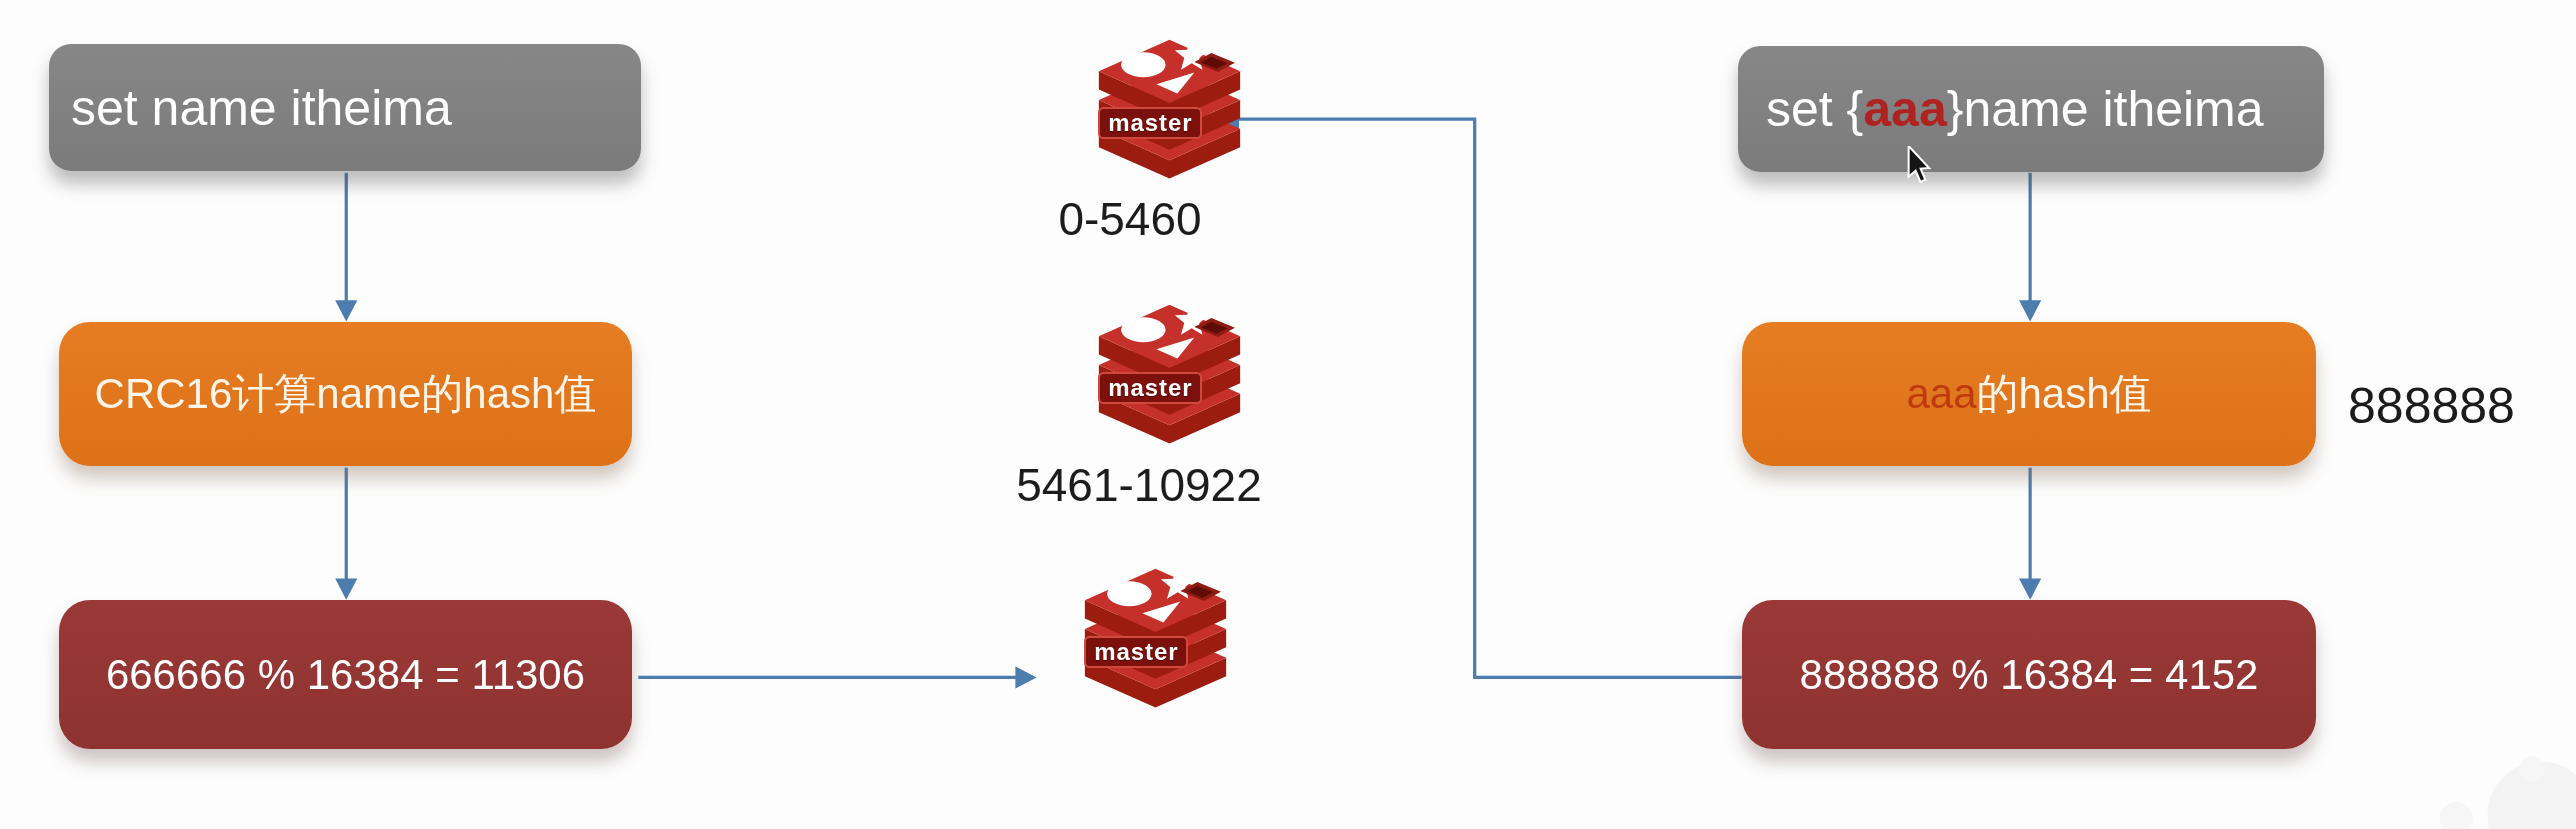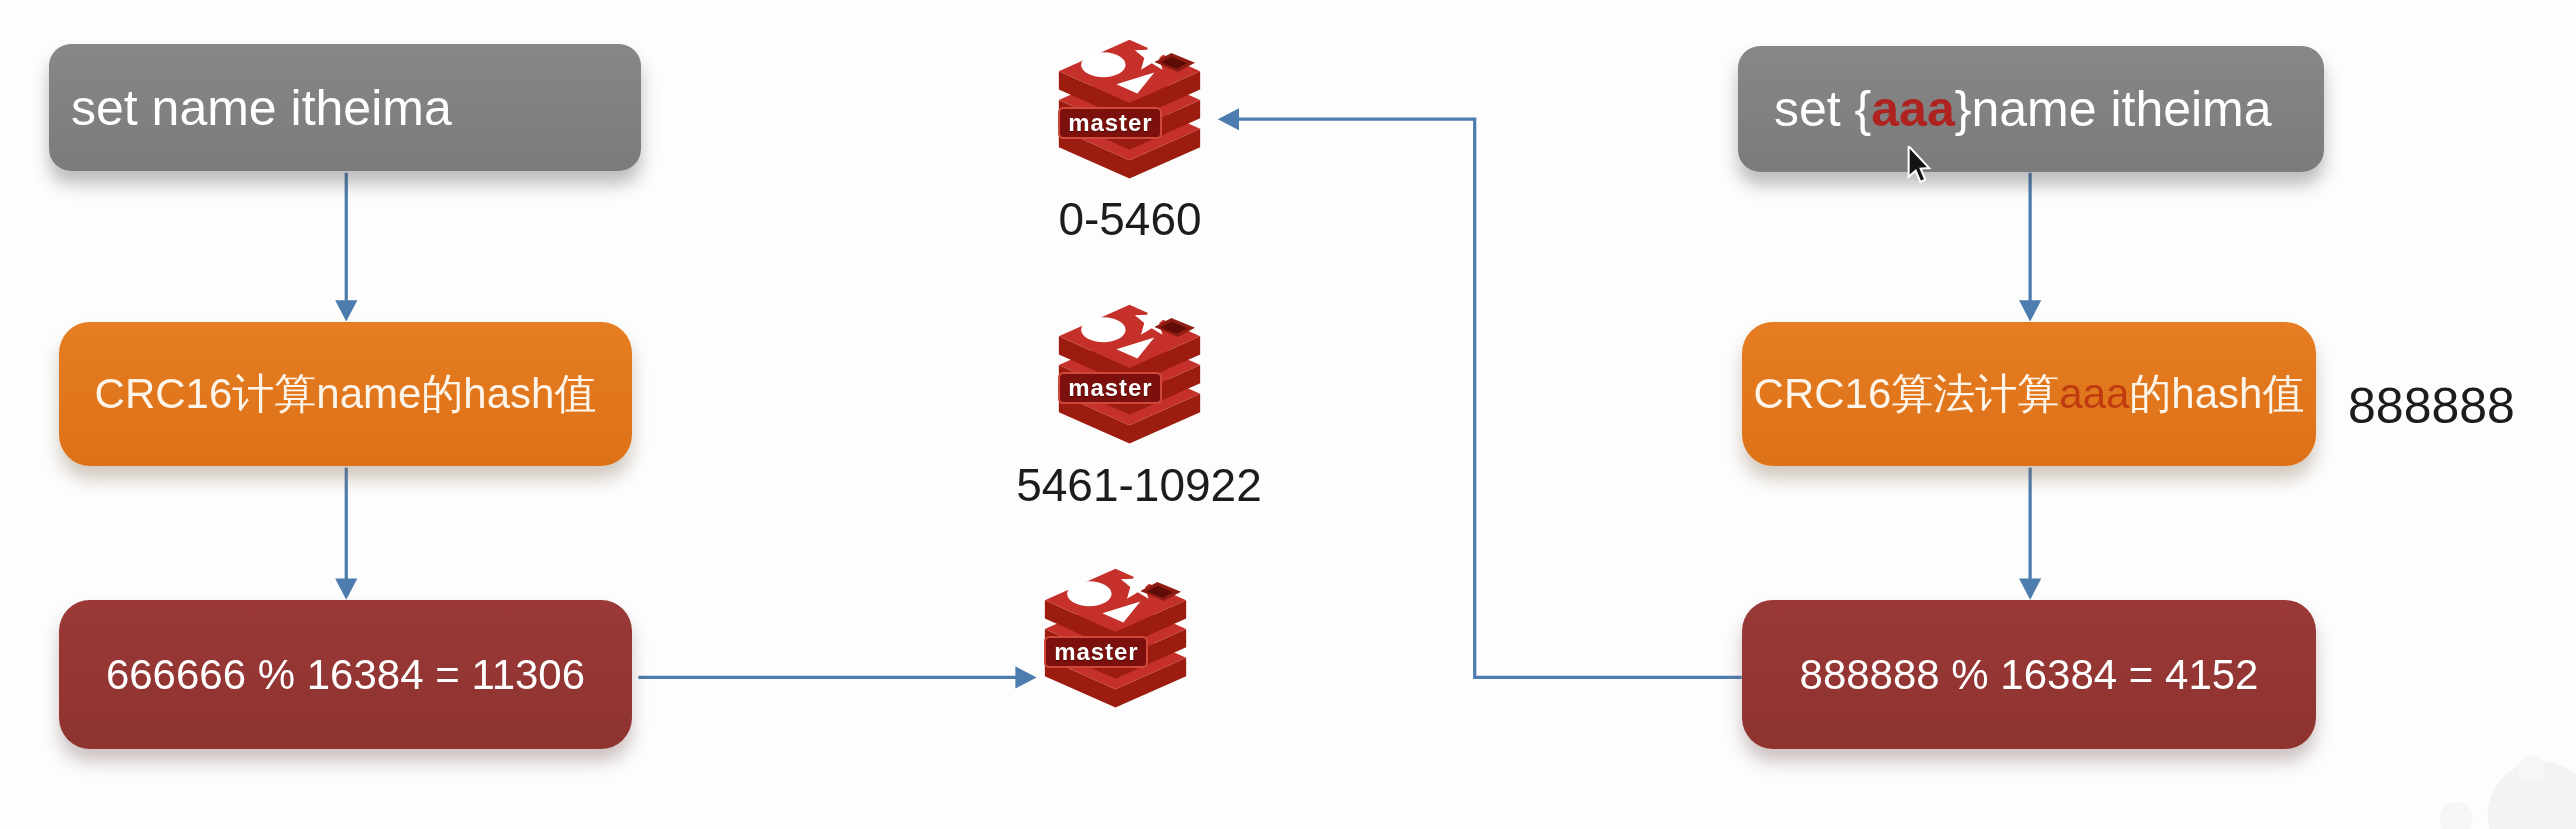--- a/index.html
+++ b/index.html
@@ -27,35 +27,35 @@
     box-shadow:0 13px 16.6px rgba(120,90,90,.35);
   }
   .key-gray{color:#ae2220;font-weight:bold;}
   .key-orange{color:#c03a10;}
   .hash-num{
     position:absolute;font-size:50px;color:#1c1c1c;text-align:center;width:203px;
   }
   .slots{
     position:absolute;font-size:46px;color:#1c1c1c;text-align:center;width:388px;
   }
-  .master{position:absolute;width:157px;height:147px;}
+  .master{position:absolute;width:157px;height:147px;margin-left:40px;}
   .master svg{width:100%;height:100%;display:block;}
   .banner{
     position:absolute;left:7.4px;top:70px;width:104px;height:32px;
     background:#7c100c;border:2.8px solid #cf4a3c;border-radius:5.5px;
     color:#ffffff;font-size:24px;font-weight:bold;letter-spacing:0.9px;
     display:flex;align-items:center;justify-content:center;box-sizing:border-box;
     text-shadow:0 0.9px 0.9px rgba(0,0,0,.4);
   }
   .overlay{position:absolute;left:0;top:0;pointer-events:none;}
   
   .l-cmd{left:49px;top:44px;width:592px;height:127px;padding-left:22px;}
   .l-crc{left:59px;top:322px;width:573px;height:144px;}
   .l-mod{left:59px;top:600px;width:573px;height:149px;}
-  .r-cmd{left:1738px;top:46px;width:586px;height:126px;padding-left:36px;}
+  .r-cmd{left:1738px;top:46px;width:586px;height:126px;padding-left:28px;}
   .r-crc{left:1742px;top:322px;width:574px;height:144px;}
   .r-mod{left:1742px;top:600px;width:574px;height:149px;}
   .l-num{left:652px;top:377px;}
   .r-num{left:2330px;top:377px;}
   .m1{left:1051px;top:37px;}
   .m2{left:1051px;top:302px;}
   .m3{left:1037px;top:566px;}
   .s1{left:936px;top:192px;text-align:center;}
   .s2{left:945px;top:458px;}
   .s3{left:921px;top:721px;}
@@ -115,21 +115,20 @@
     <span>666666 % 16384 = 11306</span>
   </div>
 
   <div class="box gray r-cmd">
     <span>set {</span>
       <span class="key-gray">aaa</span>
       <span>}name itheima</span>
   </div>
 
   <div class="box orange r-crc">
-    <span>CRC16算法计算</span>
       <span class="key-orange">aaa</span>
       <span>的hash值</span>
   </div>
 
   <div class="hash-num r-num">888888</div>
 
   <div class="box darkred r-mod">
     <span>888888 % 16384 = 4152</span>
   </div>
 

